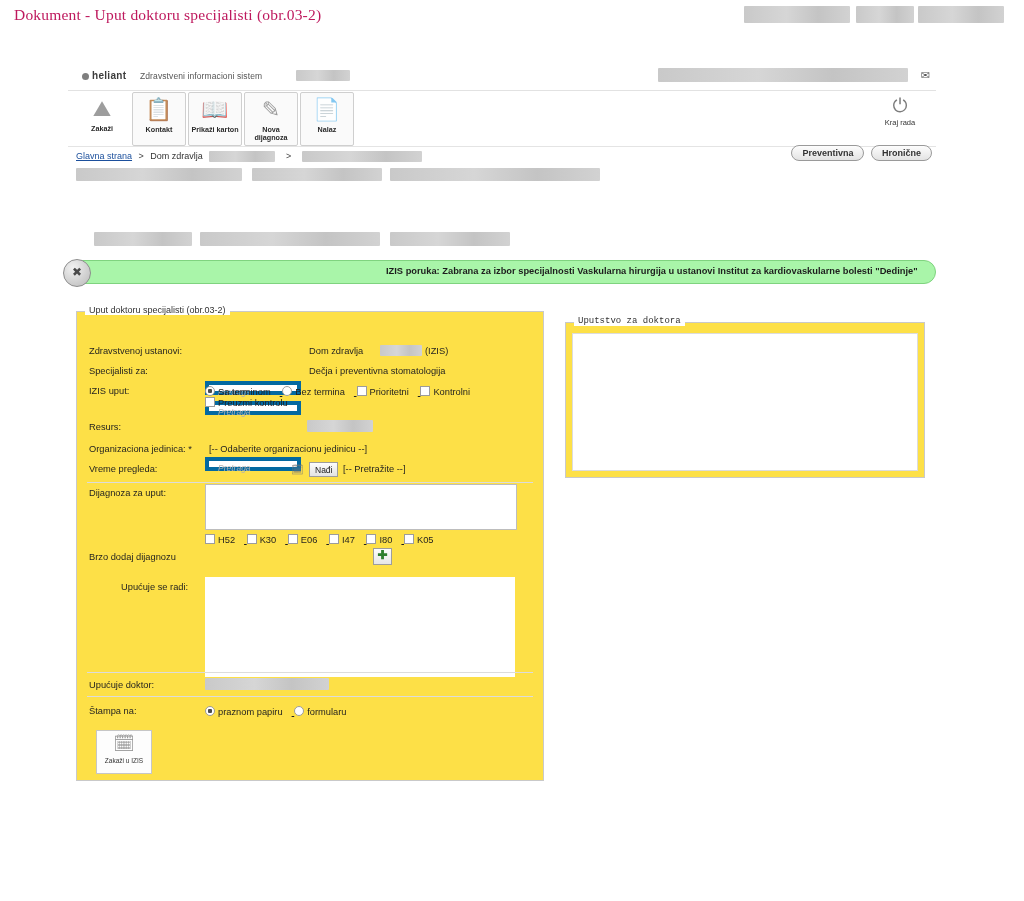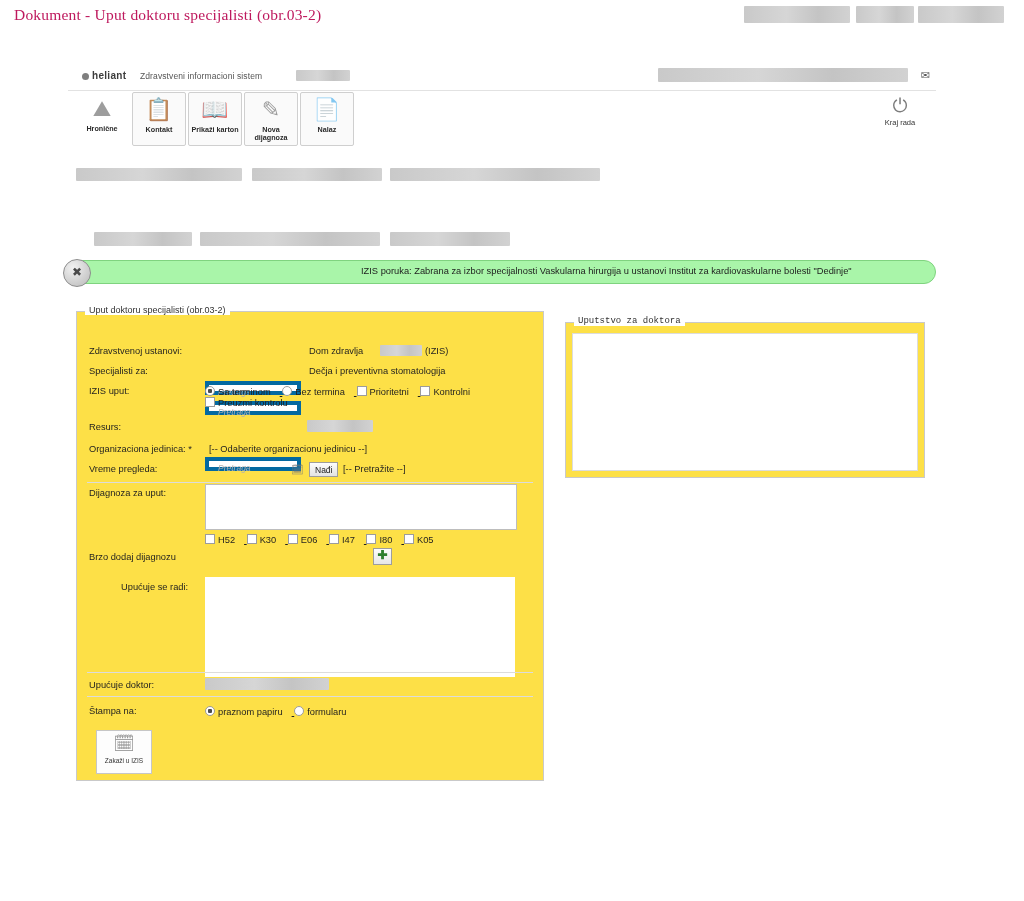--- a/index.html
+++ b/index.html
@@ -231,25 +231,25 @@
     top: 196px;
     width: 868px;
     height: 24px;
     background: #a9f5a9;
     border: 1px solid #7fd37f;
     border-radius: 12px;
     box-sizing: border-box;
   }
   .msgbar .txt {
     position: absolute;
-    left: 292px;
+    left: 317px;
     top: 5px;
     font-size: 9.3px;
     color: #1d1d1d;
-    font-weight: normal;
+    font-weight: bold;
     white-space: nowrap;
   }
   .msg-close {
     position: absolute;
     left: -6px;
     top: -2px;
     width: 26px; height: 26px;
     border-radius: 50%;
     background: radial-gradient(circle at 35% 30%, #f2f2f2, #b9b9b9);
     border: 1px solid #8d8d8d;
@@ -406,21 +406,21 @@
     </div>
     <div class="brand-sub">Zdravstveni informacioni sistem</div>
     <div class="redact" style="position:absolute; left:228px; top:6px; width:54px; height:11px;"></div>
     <div class="redact header-right-redact"></div>
     <div class="mail-icon">✉</div>
   </div>
 
   <div class="toolbar">
     <div class="tbtn" style="left:8px;">
       <span class="glyph">⛰</span>
-      <span class="lbl">Hronične</span>
+      <span class="lbl">Zakaži</span>
     </div>
     <div class="tbtn boxed" style="left:64px;">
       <span class="glyph">📋</span>
       <span class="lbl">Kontakt</span>
     </div>
     <div class="tbtn boxed" style="left:120px;">
       <span class="glyph">📖</span>
       <span class="lbl">Prikaži karton</span>
     </div>
     <div class="tbtn boxed" style="left:176px;">
@@ -430,20 +430,32 @@
     <div class="tbtn boxed" style="left:232px;">
       <span class="glyph">📄</span>
       <span class="lbl">Nalaz</span>
     </div>
     <div class="kraj">
       <span class="glyph">⏻</span>
       <span>Kraj rada</span>
     </div>
   </div>
 
+  <div class="crumbs">
+    <a href="#">Glavna strana</a>
+    <span class="sep">&gt;</span>
+    <span>Dom zdravlja</span>
+    <span class="redact" style="width:66px;height:11px;margin:0 4px;"></span>
+    <span class="sep">&gt;</span>
+    <span class="redact" style="width:120px;height:11px;margin-left:4px;"></span>
+    <span class="pill-group">
+      <span class="pill">Preventivna</span>
+      <span class="pill">Hronične</span>
+    </span>
+  </div>
 
   <div class="redact strip-redact" style="width:166px;"></div>
   <div class="redact strip-redact" style="left:184px; width:130px;"></div>
   <div class="redact strip-redact" style="left:322px; width:210px;"></div>
 
 
   <div class="redact name-redact" style="width:98px;"></div>
   <div class="redact name-redact" style="left:132px; width:180px;"></div>
   <div class="redact name-redact" style="left:322px; width:120px;"></div>
 

